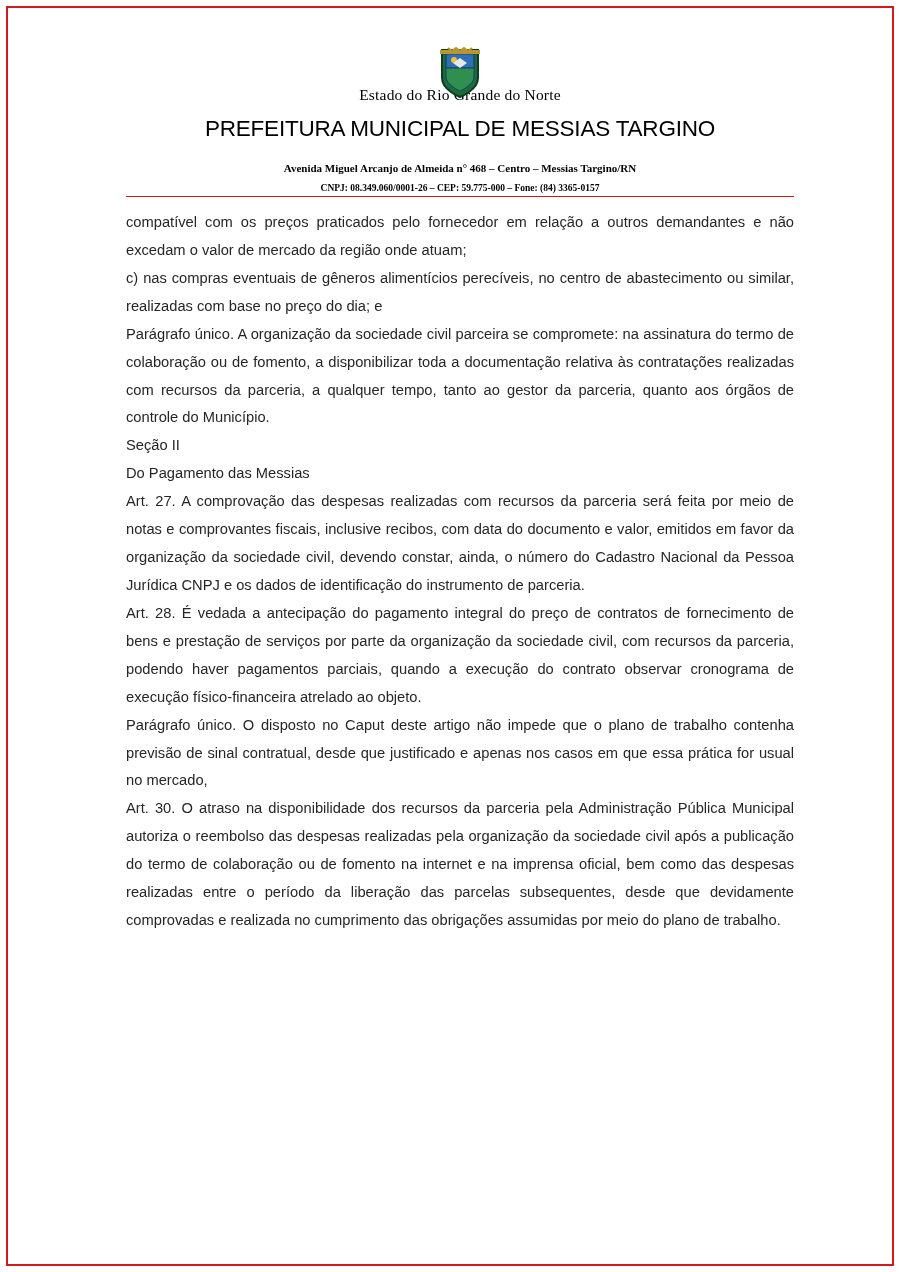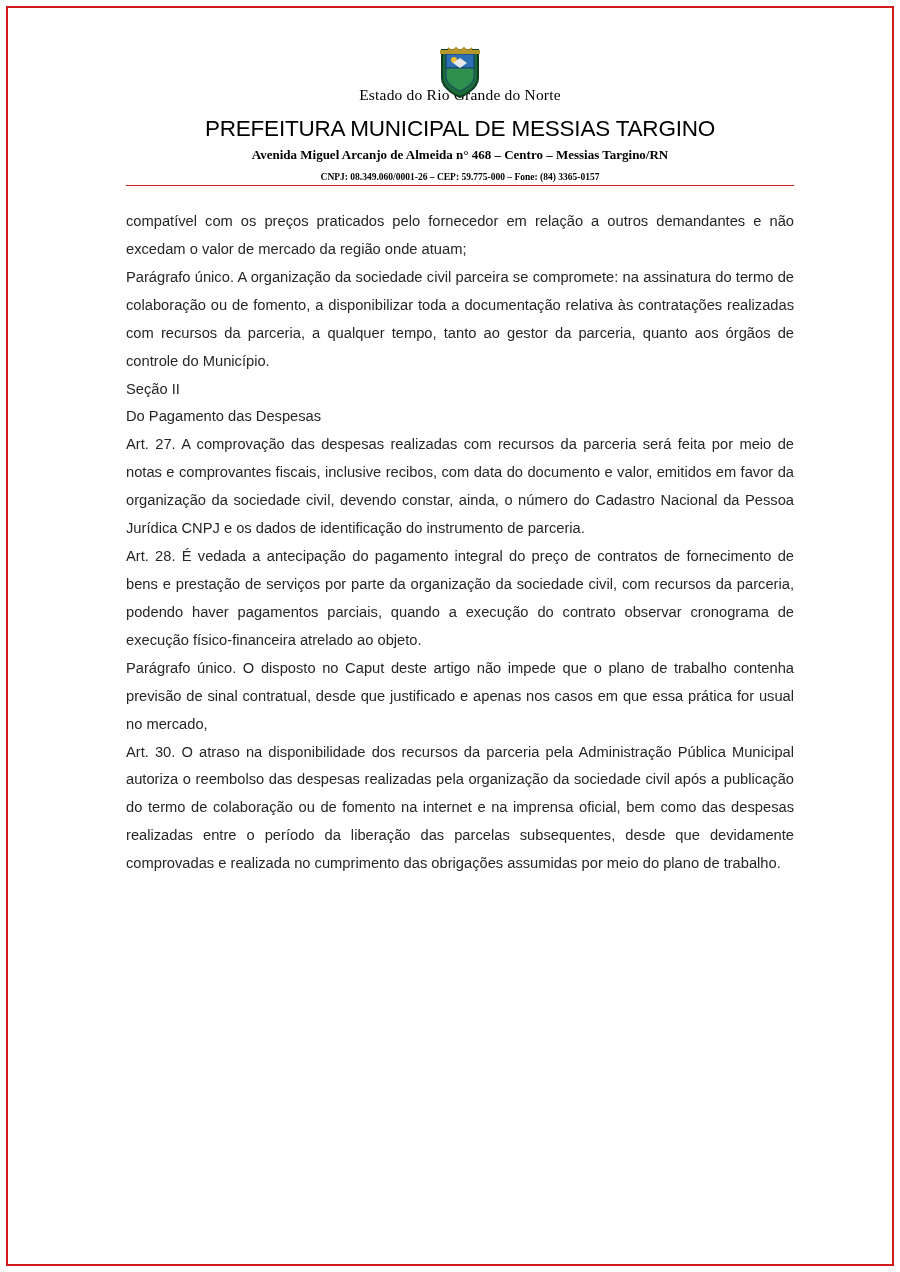--- a/index.html
+++ b/index.html
@@ -56,40 +56,40 @@
     color: #000;
   }
   .line-prefeitura {
     font-size: 22.5px;
     font-weight: normal;
     letter-spacing: -0.2px;
     margin-top: 12px;
     font-family: "Liberation Sans", sans-serif;
   }
   .line-endereco {
-    font-size: 13px;
+    font-size: 11px;
     font-weight: bold;
-    margin-top: 5px;
+    margin-top: 20px;
     font-family: "Liberation Serif", serif;
   }
   .line-cnpj {
     font-size: 9.5px;
     font-weight: bold;
     margin-top: 9px;
     font-family: "Liberation Serif", serif;
   }
   .header-rule {
     width: 100%;
     height: 0;
     border-top: 1.5px solid #d11a1a;
     margin-top: 3px;
   }
   
   .doc-body {
-    margin-top: 22px;
+    margin-top: 12px;
     font-size: 14.7px;
     line-height: 1.90;
     color: #262626;
   }
   .doc-body p {
     margin: 0;
     text-align: justify;
     text-justify: inter-word;
   }
   .doc-body p.center {
@@ -116,22 +116,23 @@
 
     <div class="line-estado">Estado do Rio Grande do Norte</div>
     <div class="line-prefeitura">PREFEITURA MUNICIPAL DE MESSIAS TARGINO</div>
     <div class="line-endereco">Avenida Miguel Arcanjo de Almeida n° 468 – Centro – Messias Targino/RN</div>
     <div class="line-cnpj">CNPJ: 08.349.060/0001-26 – CEP: 59.775-000 – Fone: (84) 3365-0157</div>
     <div class="header-rule"></div>
   </div>
 
   <div class="doc-body">
     <p>compatível com os preços praticados pelo fornecedor em relação a outros demandantes e não excedam o valor de mercado da região onde atuam;</p>
+    <p>c) nas compras eventuais de gêneros alimentícios perecíveis, no centro de abastecimento ou similar, realizadas com base no preço do dia; e</p>
     <p>Parágrafo único. A organização da sociedade civil parceira se compromete: na assinatura do termo de colaboração ou de fomento, a disponibilizar toda a documentação relativa às contratações realizadas com recursos da parceria, a qualquer tempo, tanto ao gestor da parceria, quanto aos órgãos de controle do Município.</p>
     <p class="center">Seção II</p>
-    <p class="center">Do Pagamento das Despesas</p>
+    <p class="center">Do Pagamento das Messias</p>
     <p>Art. 27. A comprovação das despesas realizadas com recursos da parceria será feita por meio de notas e comprovantes fiscais, inclusive recibos, com data do documento e valor, emitidos em favor da organização da sociedade civil, devendo constar, ainda, o número do Cadastro Nacional da Pessoa Jurídica CNPJ e os dados de identificação do instrumento de parceria.</p>
     <p>Art. 28. É vedada a antecipação do pagamento integral do preço de contratos de fornecimento de bens e prestação de serviços por parte da organização da sociedade civil, com recursos da parceria, podendo haver pagamentos parciais, quando a execução do contrato observar cronograma de execução físico-financeira atrelado ao objeto.</p>
     <p>Parágrafo único. O disposto no Caput deste artigo não impede que o plano de trabalho contenha previsão de sinal contratual, desde que justificado e apenas nos casos em que essa prática for usual no mercado,</p>
     <p>Art. 30. O atraso na disponibilidade dos recursos da parceria pela Administração Pública Municipal autoriza o reembolso das despesas realizadas pela organização da sociedade civil após a publicação do termo de colaboração ou de fomento na internet e na imprensa oficial, bem como das despesas realizadas entre o período da liberação das parcelas subsequentes, desde que devidamente comprovadas e realizada no cumprimento das obrigações assumidas por meio do plano de trabalho.</p>
   </div>
 
 </div>
 
 </body></html>

